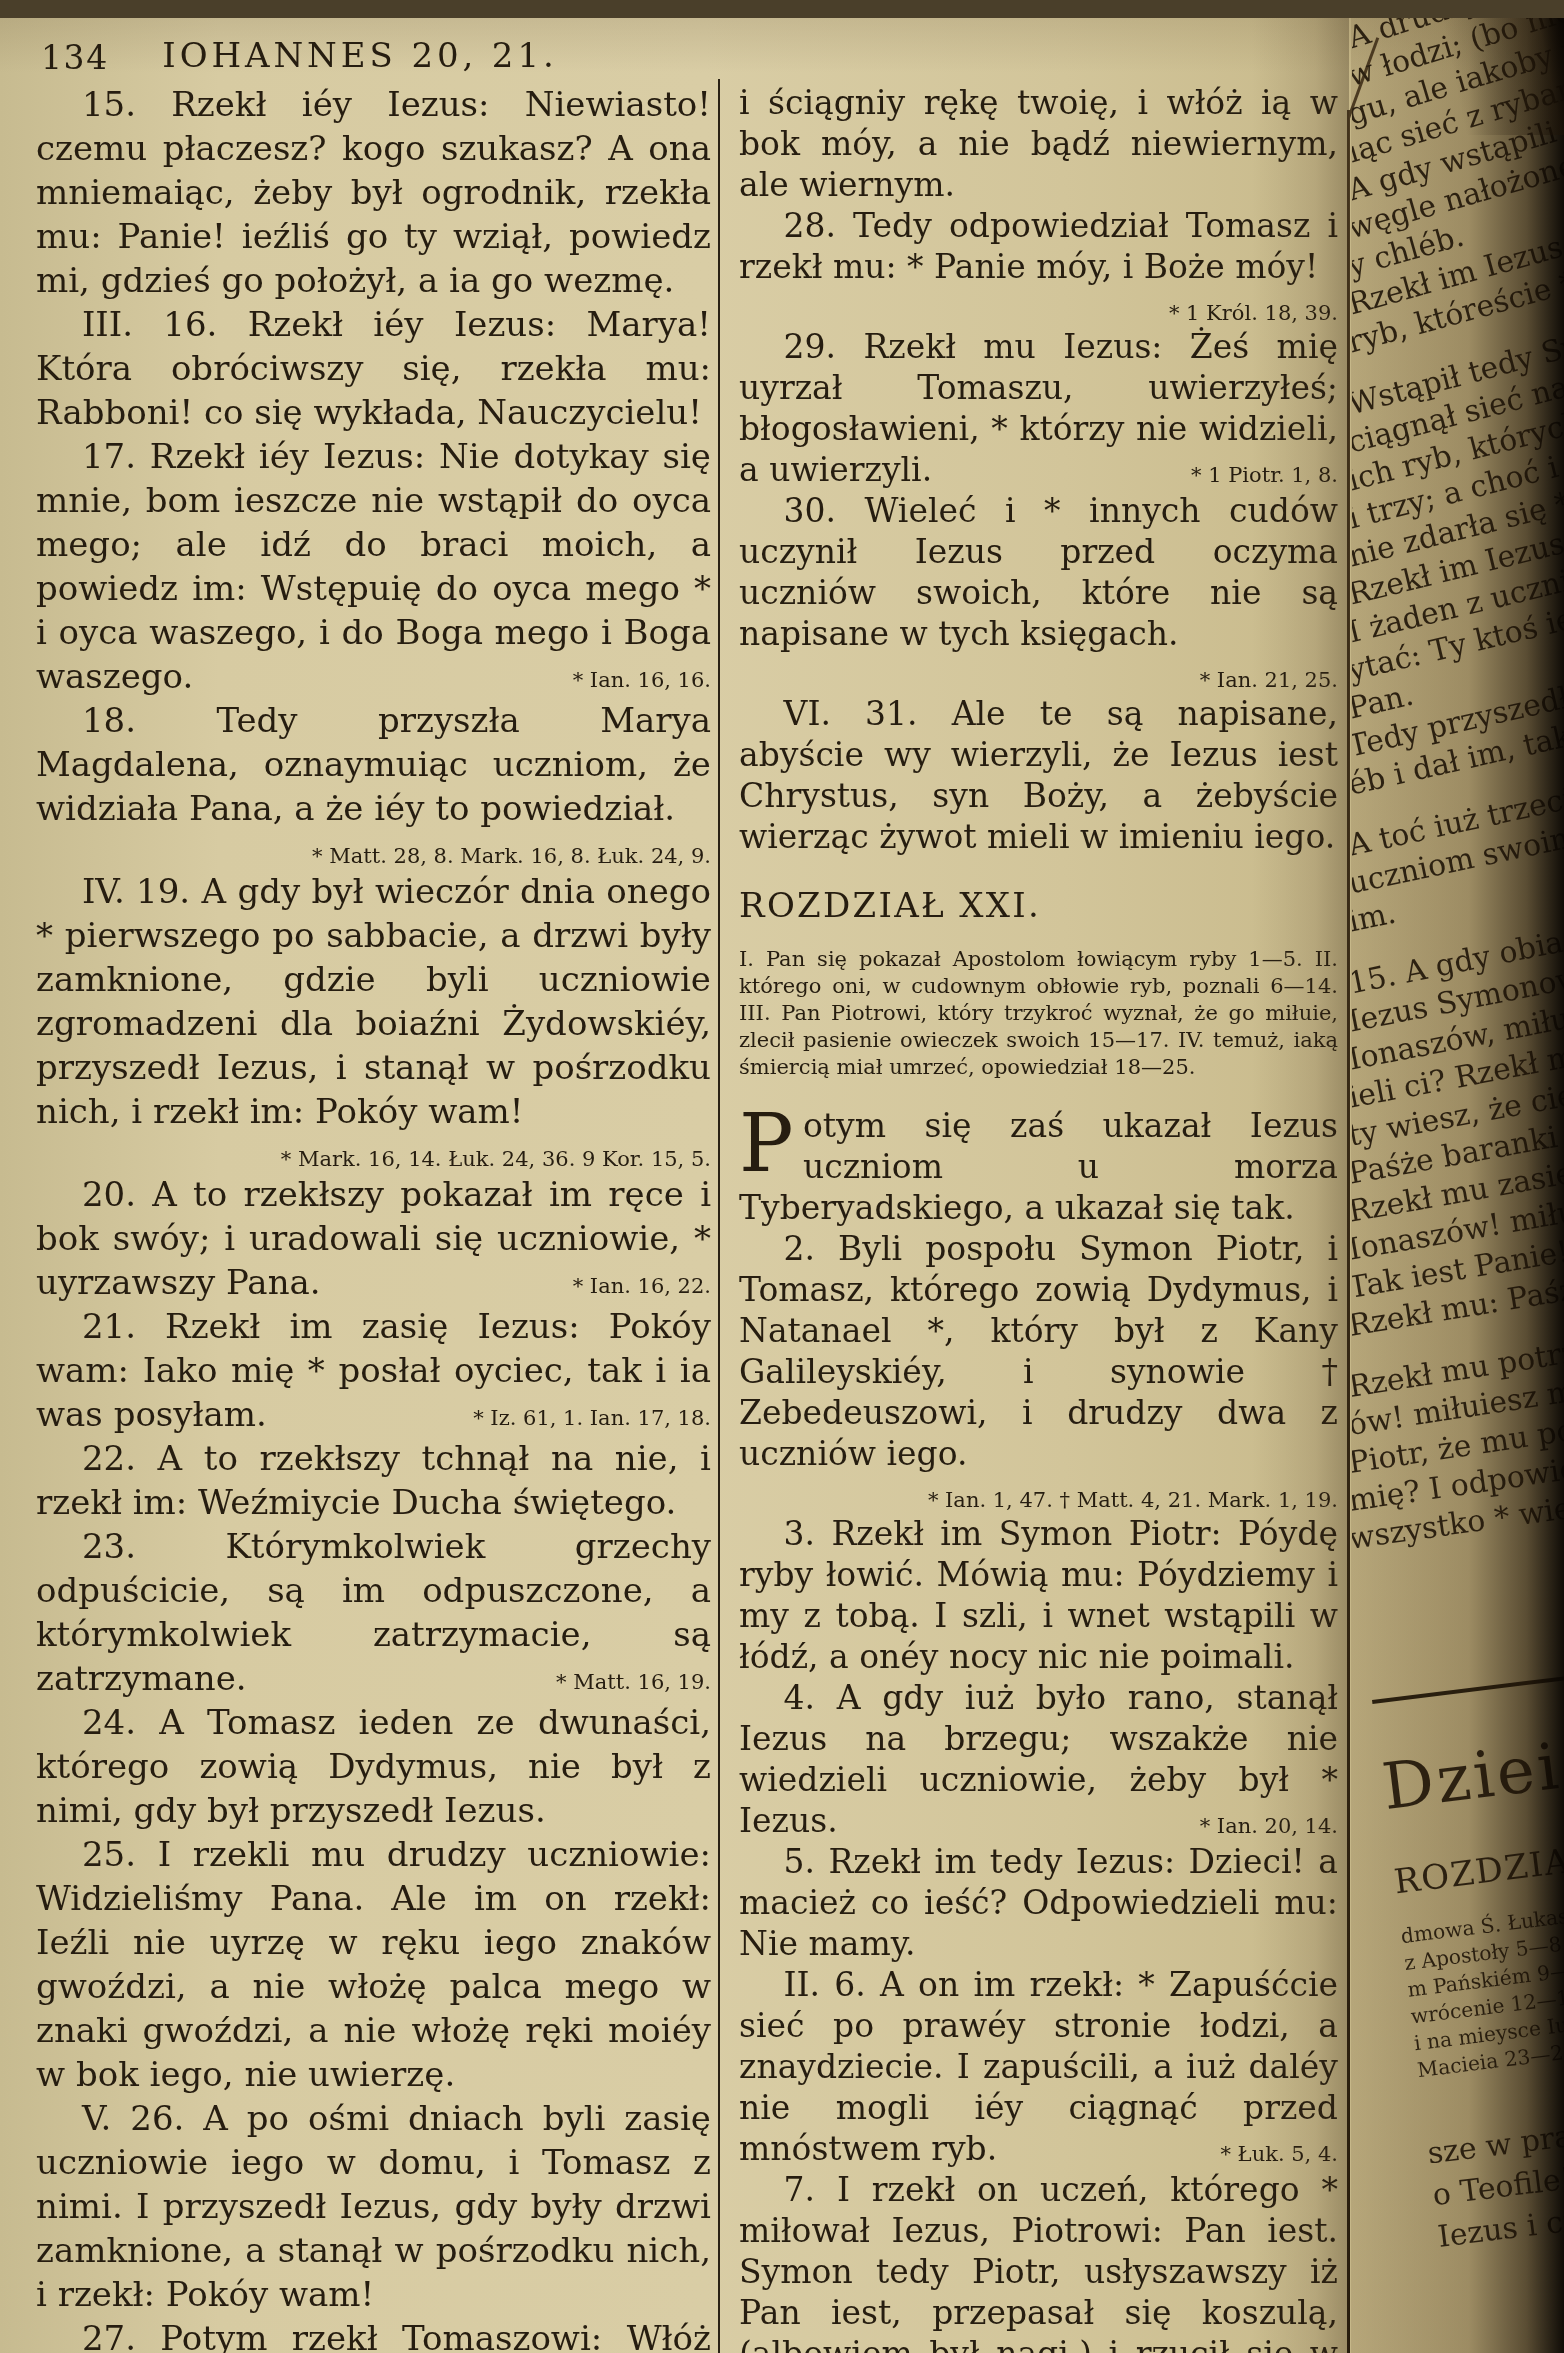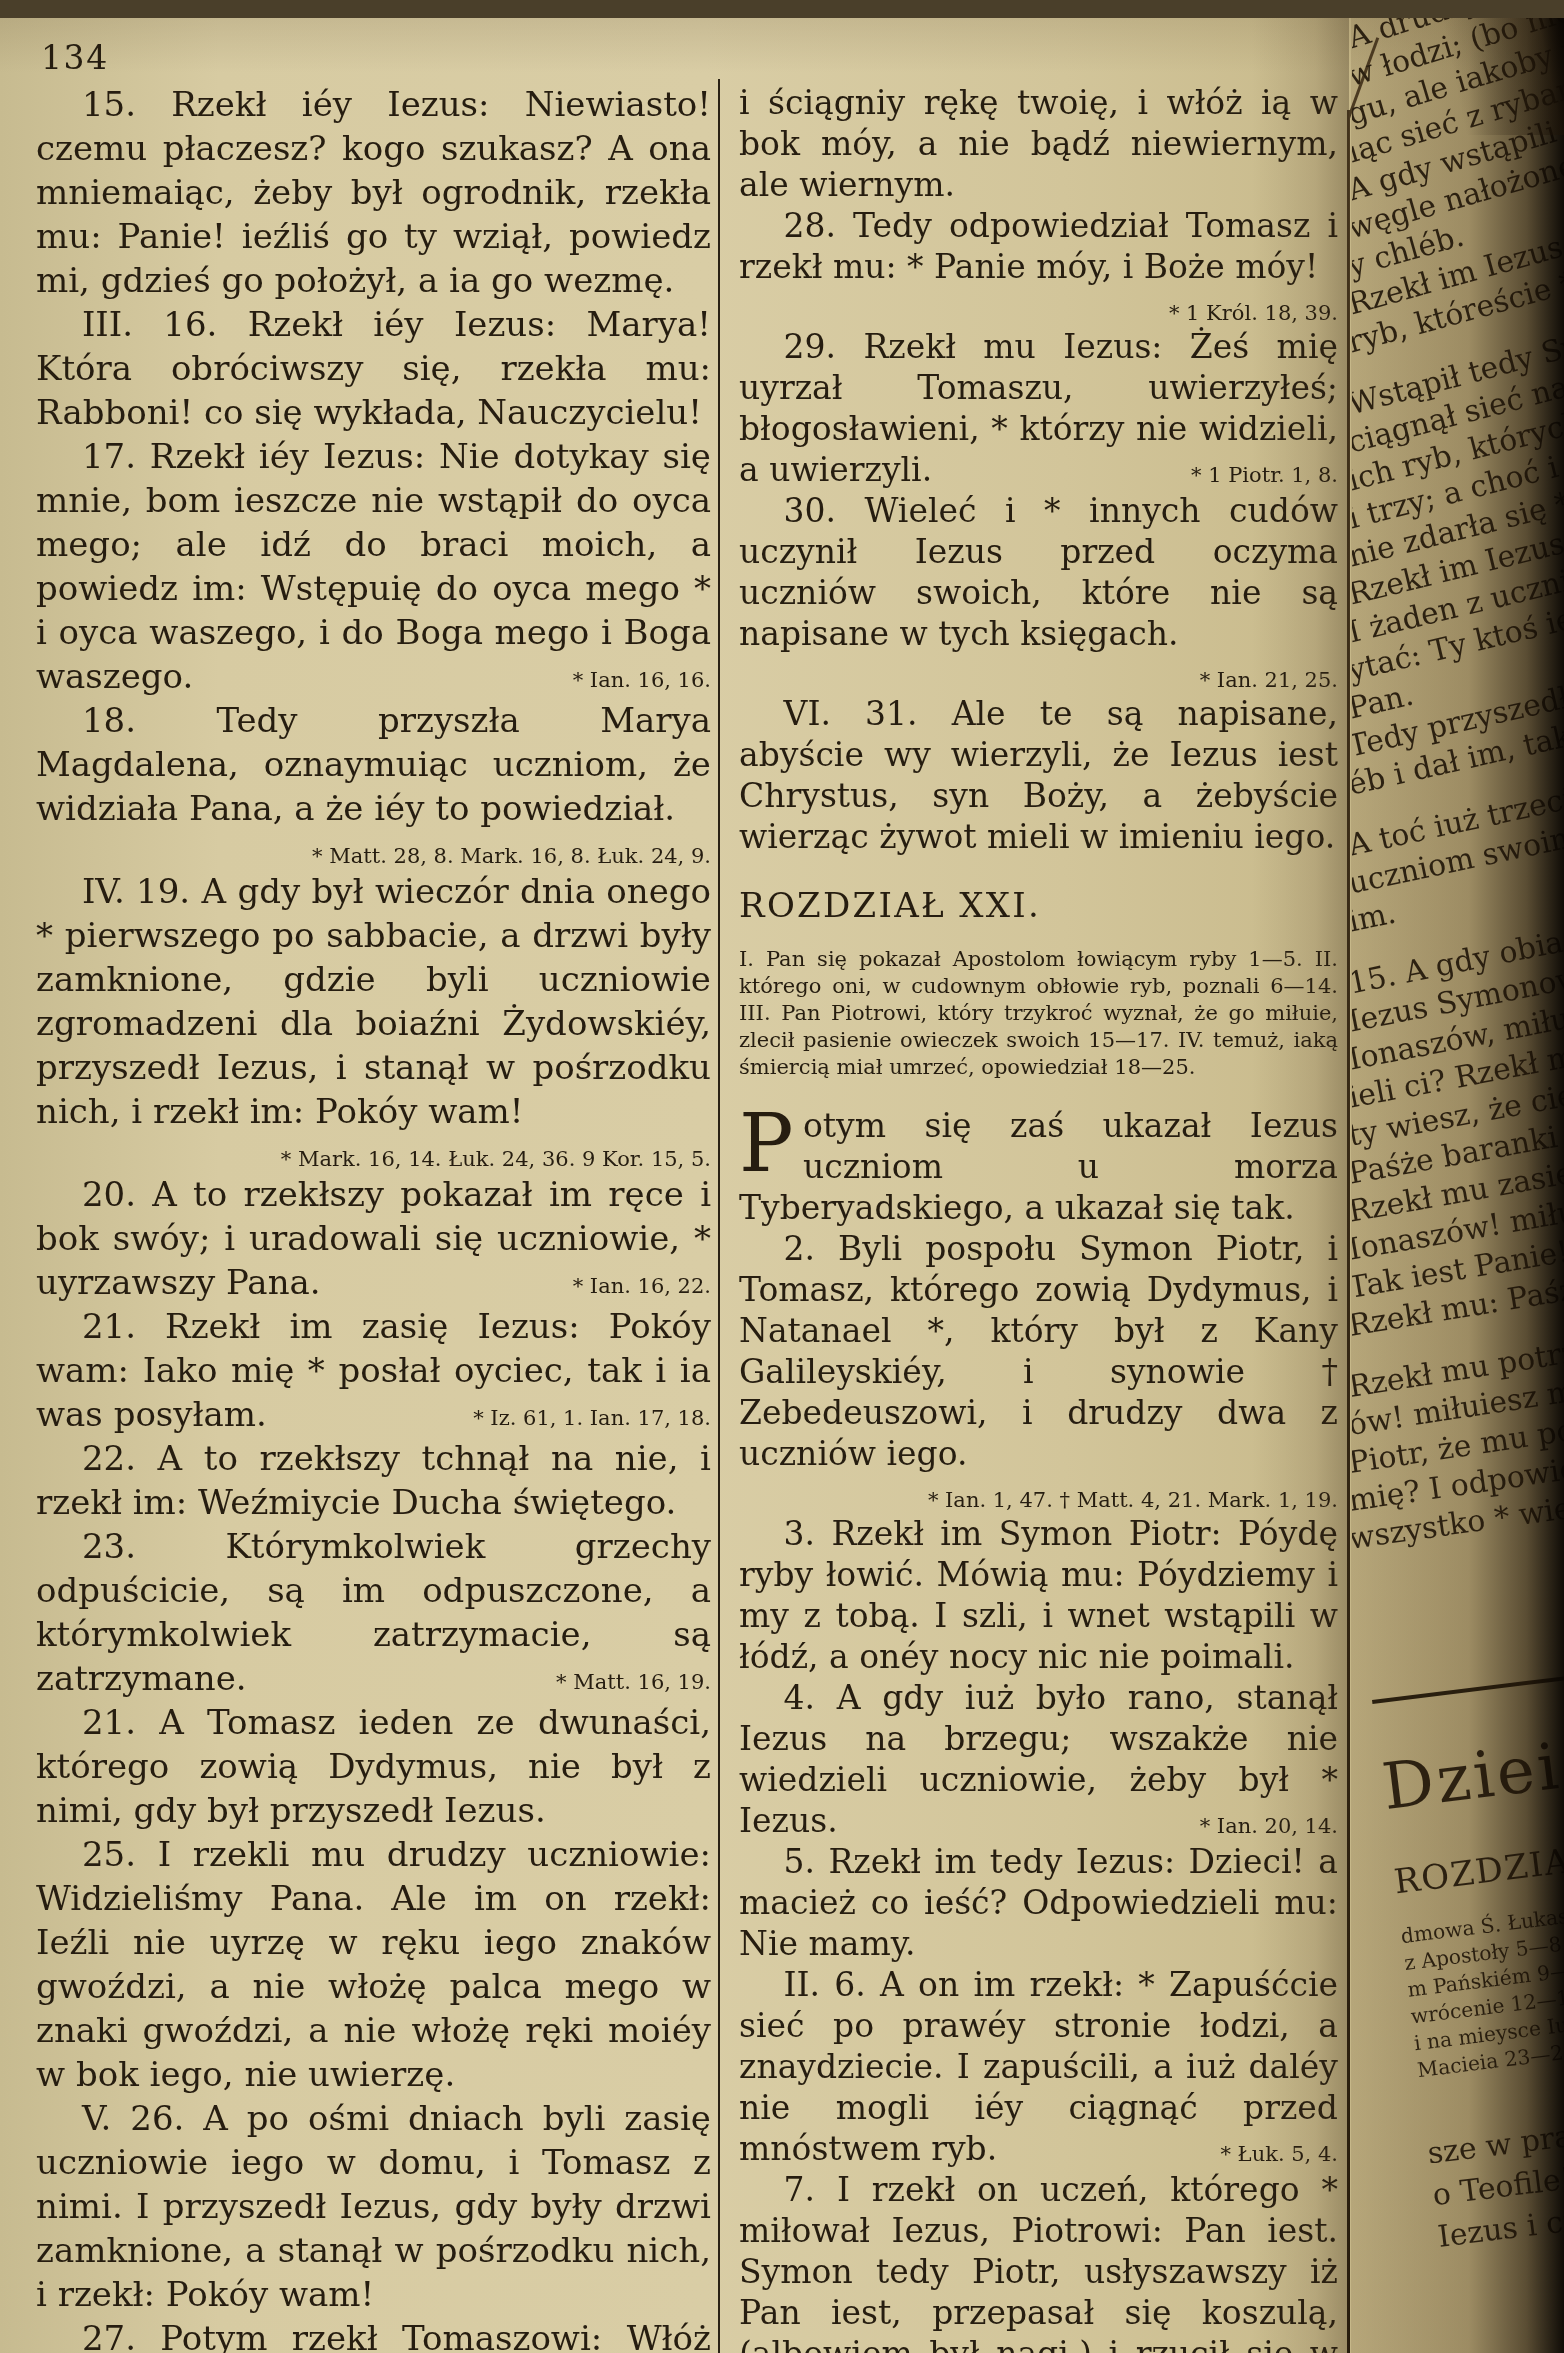--- a/index.html
+++ b/index.html
@@ -118,32 +118,33 @@
     background: linear-gradient(to right, rgba(15,10,4,0) 0%, rgba(15,10,4,0.85) 12%, #0f0a04 60%);
     z-index: 6;
   }
 </style>
 </head>
 <body>
 
 <div class="page">
 
   <div class="running-number">134</div>
+  <div class="running-title">IOHANNES 20, 21.</div>
 
   <div class="text-column col-left">
       <p class="para">15. Rzekł iéy Iezus: Niewiasto! czemu płaczesz? kogo szukasz? A ona mniemaiąc, żeby był ogrodnik, rzekła mu: Panie! ieźliś go ty wziął, powiedz mi, gdzieś go położył, a ia go wezmę.</p>
       <p class="para">III. 16. Rzekł iéy Iezus: Marya! Która obróciwszy się, rzekła mu: Rabboni! co się wykłada, Nauczycielu!</p>
       <p class="para">17. Rzekł iéy Iezus: Nie dotykay się mnie, bom ieszcze nie wstąpił do oyca mego; ale idź do braci moich, a powiedz im: Wstępuię do oyca mego * i oyca waszego, i do Boga mego i Boga waszego.<span class="ref">* Ian. 16, 16.</span></p>
       <p class="para">18. Tedy przyszła Marya Magdalena, oznaymuiąc uczniom, że widziała Pana, a że iéy to powiedział.<span class="ref">* Matt. 28, 8.  Mark. 16, 8.  Łuk. 24, 9.</span></p>
       <p class="para">IV. 19. A gdy był wieczór dnia onego * pierwszego po sabbacie, a drzwi były zamknione, gdzie byli uczniowie zgromadzeni dla boiaźni Żydowskiéy, przyszedł Iezus, i stanął w pośrzodku nich, i rzekł im: Pokóy wam!<span class="ref">* Mark. 16, 14.  Łuk. 24, 36.  9 Kor. 15, 5.</span></p>
       <p class="para">20. A to rzekłszy pokazał im ręce i bok swóy; i uradowali się uczniowie, * uyrzawszy Pana.<span class="ref">* Ian. 16, 22.</span></p>
       <p class="para">21. Rzekł im zasię Iezus: Pokóy wam: Iako mię * posłał oyciec, tak i ia was posyłam.<span class="ref">* Iz. 61, 1.  Ian. 17, 18.</span></p>
       <p class="para">22. A to rzekłszy tchnął na nie, i rzekł im: Weźmiycie Ducha świętego.</p>
       <p class="para">23. Którymkolwiek grzechy odpuścicie, są im odpuszczone, a którymkolwiek zatrzymacie, są zatrzymane.<span class="ref">* Matt. 16, 19.</span></p>
-      <p class="para">21. A Tomasz ieden ze dwunaści, którego zowią Dydymus, nie był z nimi, gdy był przyszedł Iezus.</p>
+      <p class="para">24. A Tomasz ieden ze dwunaści, którego zowią Dydymus, nie był z nimi, gdy był przyszedł Iezus.</p>
       <p class="para">25. I rzekli mu drudzy uczniowie: Widzieliśmy Pana. Ale im on rzekł: Ieźli nie uyrzę w ręku iego znaków gwoździ, a nie włożę palca mego w znaki gwoździ, a nie włożę ręki moiéy w bok iego, nie uwierzę.</p>
       <p class="para">V. 26. A po ośmi dniach byli zasię uczniowie iego w domu, i Tomasz z nimi. I przyszedł Iezus, gdy były drzwi zamknione, a stanął w pośrzodku nich, i rzekł: Pokóy wam!</p>
       <p class="para">27. Potym rzekł Tomaszowi: Włóż sam palec twóy, a ogląday ręce moie,</p>
     </div>
 
   <div class="column-rule"></div>
 
   <div class="text-column col-mid">
     <div>
         <p class="para noindent">i ściągniy rękę twoię, i włóż ią w bok móy, a nie bądź niewiernym, ale wiernym.</p>

